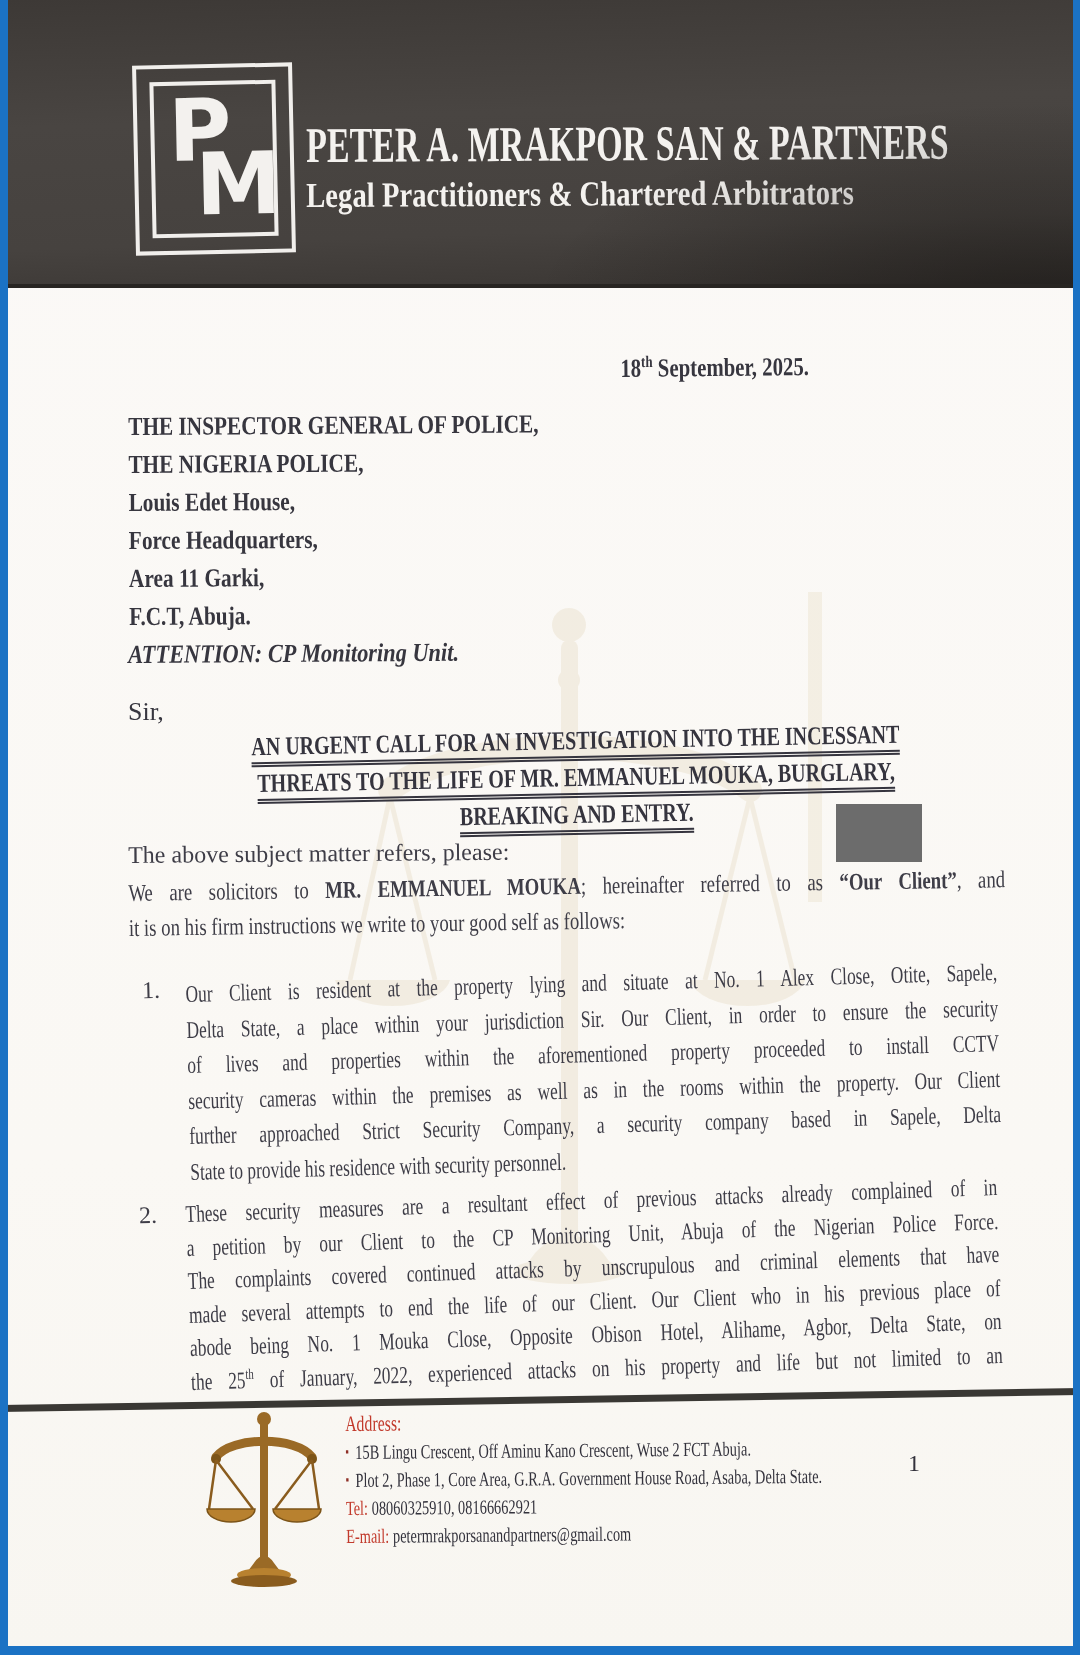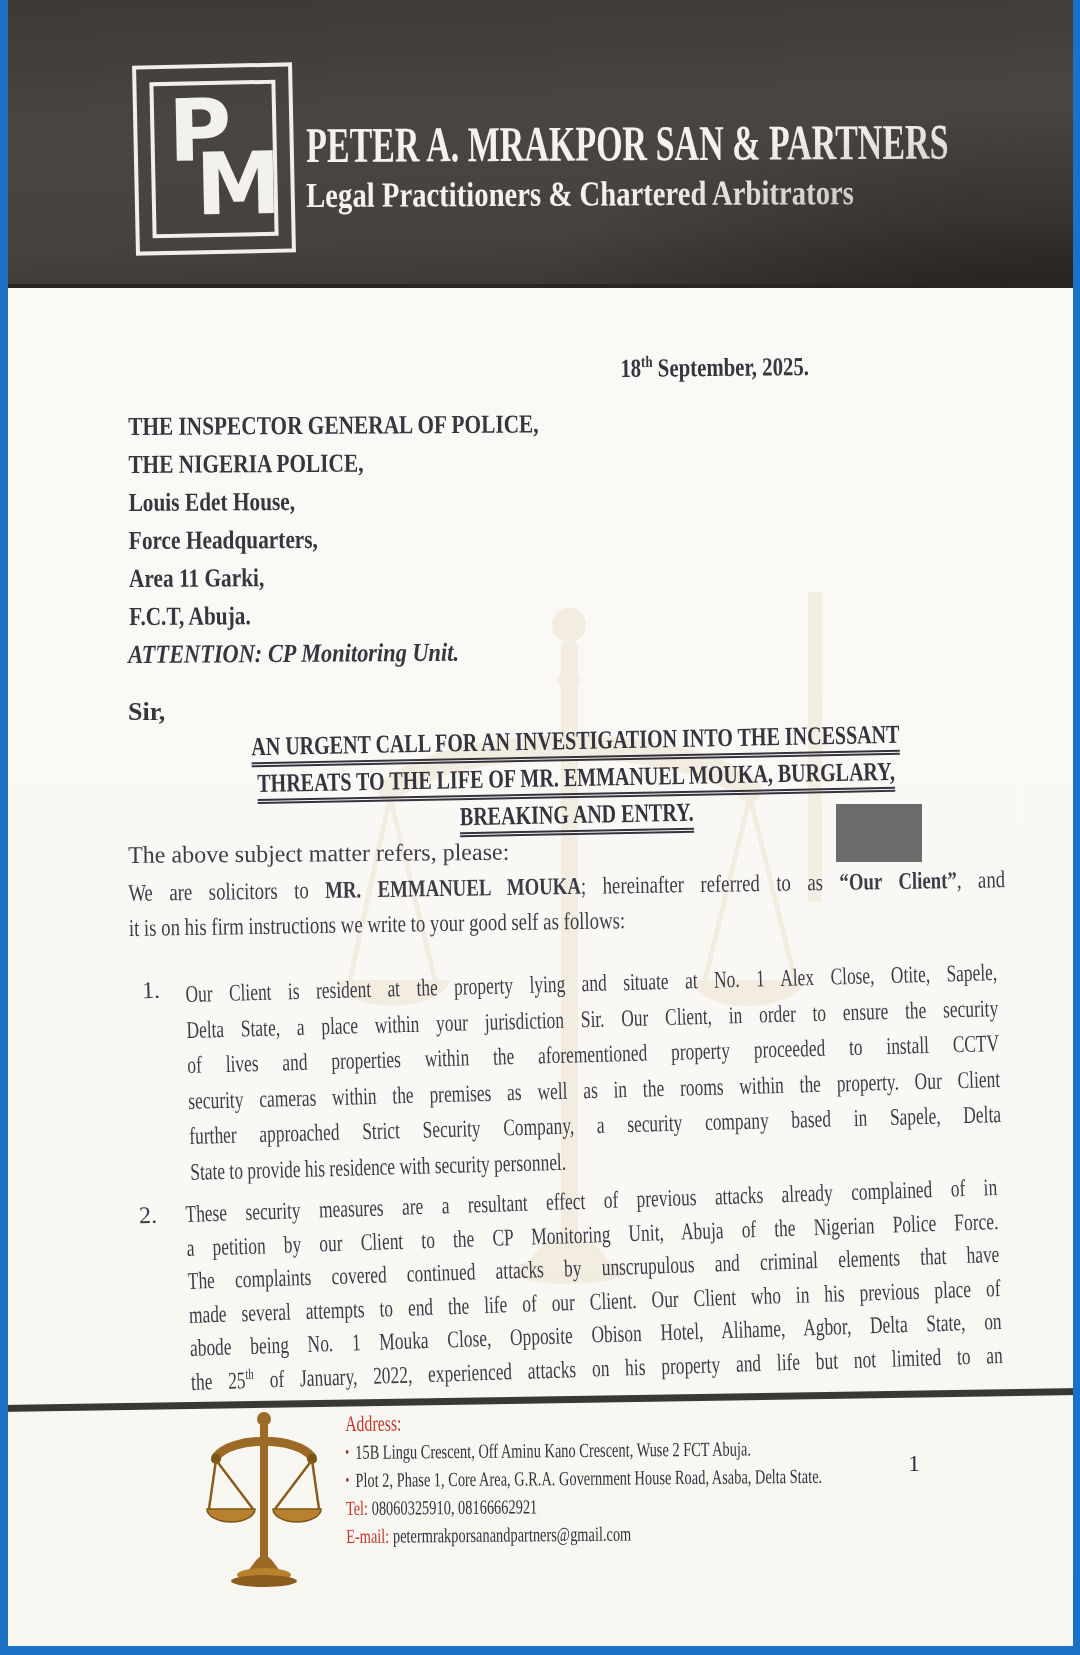--- a/index.html
+++ b/index.html
@@ -30,21 +30,21 @@
   .watermark{position:absolute;left:280px;top:585px;opacity:.5;z-index:0;}
   .streak{position:absolute;left:808px;top:592px;width:14px;height:310px;background:rgba(236,226,206,.45);z-index:0;}
 
   .content{position:absolute;left:0;top:0;width:904px;height:1655px;z-index:1;}
 
   .date{position:absolute;right:95px;top:352px;font-weight:bold;font-size:26px;white-space:nowrap;transform:rotate(-0.6deg) scaleX(.8);transform-origin:right top;color:#37363f;}
   sup{font-size:.62em;vertical-align:super;line-height:0;}
 
   .recipient{position:absolute;left:128px;top:408px;font-weight:bold;font-size:26px;line-height:38px;transform:rotate(-0.35deg) scaleX(.82);transform-origin:left top;color:#37363f;white-space:nowrap;}
   .attention{position:absolute;left:128px;top:640px;font-weight:bold;font-style:italic;font-size:26px;white-space:nowrap;transform:rotate(-0.4deg) scaleX(.86);transform-origin:left top;color:#37363f;}
-  .salutation{position:absolute;left:128px;top:697px;font-weight:bold;font-size:26px;color:#37363f;}
+  .salutation{position:absolute;left:128px;top:697px;font-weight:normal;font-size:26px;color:#37363f;}
 
   .subject{position:absolute;left:105px;top:722px;width:940px;text-align:center;font-weight:bold;font-size:26px;line-height:37px;color:#35343e;transform:rotate(-1.1deg) scaleX(.77);transform-origin:50% 0;}
   .subject .u{border-bottom:5px double #35343e;padding-bottom:1px;}
 
   .redaction{position:absolute;left:836px;top:804px;width:86px;height:58px;background:#6c6c6c;z-index:3;}
 
   .refers{position:absolute;left:128px;top:842px;font-size:24px;transform:rotate(-0.5deg);transform-origin:left top;}
 
   .jline{text-align:justify;text-align-last:justify;}
   .lastline{text-align-last:left;}

